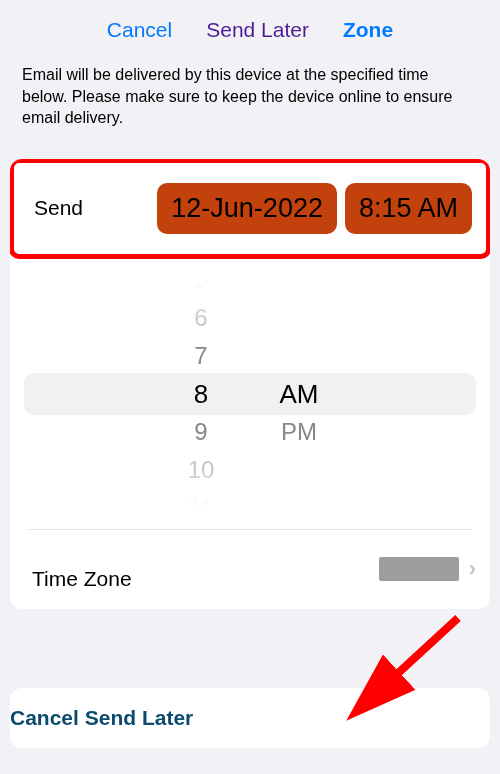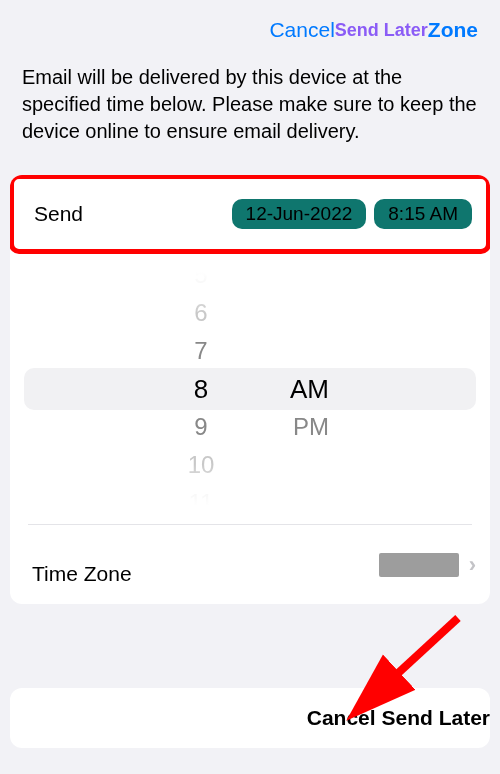--- a/index.html
+++ b/index.html
@@ -11,40 +11,41 @@
     body {
       font-family: -apple-system, BlinkMacSystemFont, "Helvetica Neue", sans-serif;
       background: #f2f2f6;
       width: 500px;
       height: 774px;
       position: relative;
       overflow: hidden;
     }
     .header {
       display: flex;
-      justify-content: flex-end;
+      justify-content: center;
       align-items: center;
       padding: 18px 22px 14px 22px;
+      gap: 34px;
     }
     .header-left, .header-right {
       font-size: 21px;
       color: #007aff;
       cursor: pointer;
     }
     .header-right {
       font-weight: 600;
     }
     .header-title {
-      font-size: 18px;
-      font-weight: 700;
-      color: #8b5cf6;
+      font-size: 21px;
+      font-weight: 400;
+      color: #4c1d95;
     }
     .description {
       padding: 8px 22px 22px 22px;
-      font-size: 20px;
+      font-size: 16px;
       line-height: 1.35;
       color: #000;
     }
     .card {
       background: #fff;
       border-radius: 12px;
       margin: 8px 10px 0 10px;
       overflow: hidden;
     }
     .highlight-box {
@@ -62,24 +63,24 @@
       font-size: 21px;
       color: #000;
       flex: 0 0 auto;
       padding-left: 6px;
     }
     .pills {
       display: flex;
       gap: 8px;
     }
     .pill {
-      background: #0f766e;
+      background: #c2410c;
       border-radius: 10px;
-      padding: 4px 14px;
-      font-size: 19px;
+      padding: 10px 14px;
+      font-size: 27px;
       color: #000;
       cursor: pointer;
     }
     .picker {
       position: relative;
       height: 270px;
       display: flex;
       justify-content: center;
       align-items: center;
     }
@@ -91,21 +92,21 @@
       z-index: 2;
     }
     .picker-col {
       display: flex;
       flex-direction: column;
       align-items: center;
       width: 60px;
     }
     .picker-col.period {
       width: 60px;
-      align-items: flex-end;
+      align-items: center;
       text-align: left;
     }
     .picker-item {
       height: 38px;
       line-height: 38px;
       font-size: 24px;
       color: #c8c8c8;
       text-align: center;
     }
     .picker-item.near {
@@ -181,25 +182,25 @@
     }
     .cancel-btn-wrap {
       position: absolute;
       bottom: 26px;
       left: 10px;
       right: 10px;
     }
     .cancel-btn {
       background: #fff;
       border-radius: 12px;
-      text-align: right;
+      text-align: left;
       padding: 18px 0;
       font-size: 21px;
       font-weight: 600;
-      color: #000000;
+      color: #0c4a6e;
       cursor: pointer;
     }
     .arrow-annot {
       position: absolute;
       bottom: 44px;
       right: 32px;
       z-index: 10;
       pointer-events: none;
     }
   </style>

